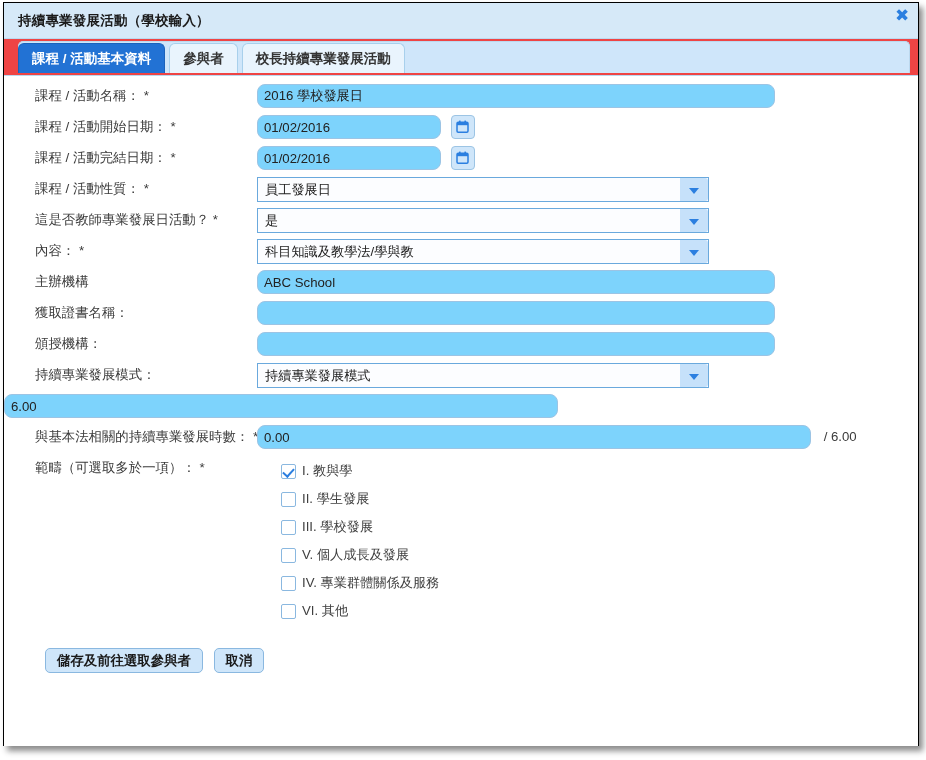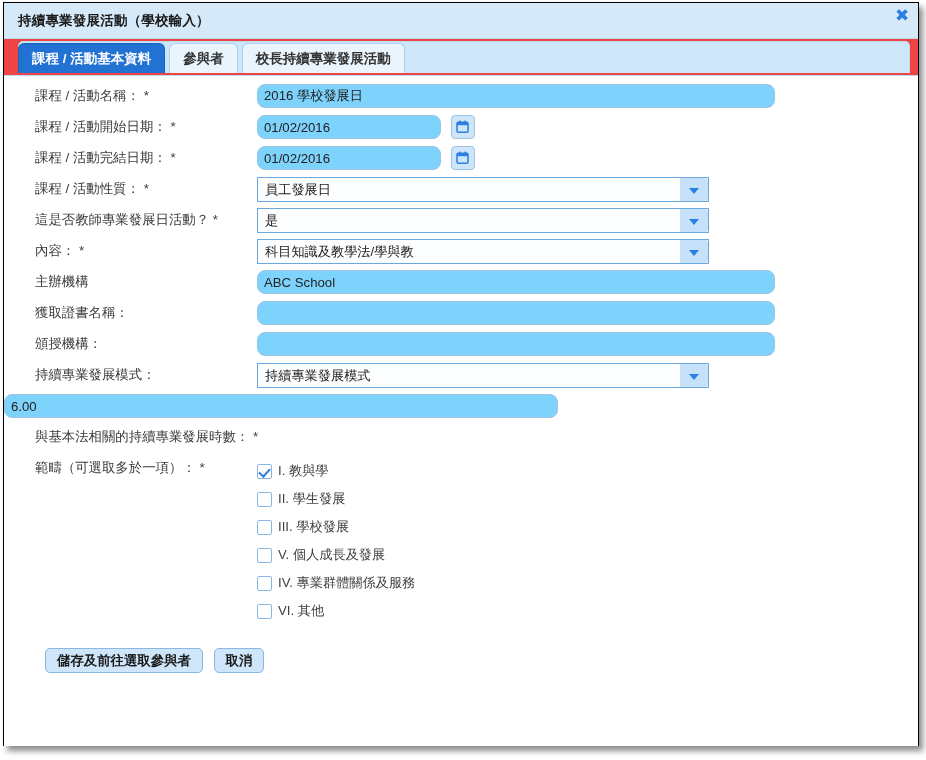--- a/index.html
+++ b/index.html
@@ -231,20 +231,21 @@
     font-size: 13.2px;
     color: #3a3a3a;
     line-height: 24px;
     vertical-align: top;
   }
 
   
   .row-check {
     height: auto;
     align-items: flex-start;
+    gap: 24px;
   }
   .checklist {
     padding-top: 1px;
   }
   .check-item {
     display: flex;
     align-items: center;
     height: 28px;
     white-space: nowrap;
   }
@@ -459,20 +460,24 @@
           <div class="field-col">
             <input class="txt hours" type="text" value="6.00" style="">
           </div>
         </div>
 
         <div class="row">
           <div class="label-col">
             <span>與基本法相關的持續專業發展時數：</span>
             <span class="req">*</span>
           </div>
+          <div class="field-col">
+            <input class="txt hours" type="text" value="0.00" style="">
+            <span class="suffix">/ 6.00</span>
+          </div>
         </div>
 
         <div class="row row-check">
           <div class="label-col">
             <span>範疇（可選取多於一項）：</span>
             <span class="req">*</span>
           </div>
           <div class="field-col">
             <div class="checklist">
 

